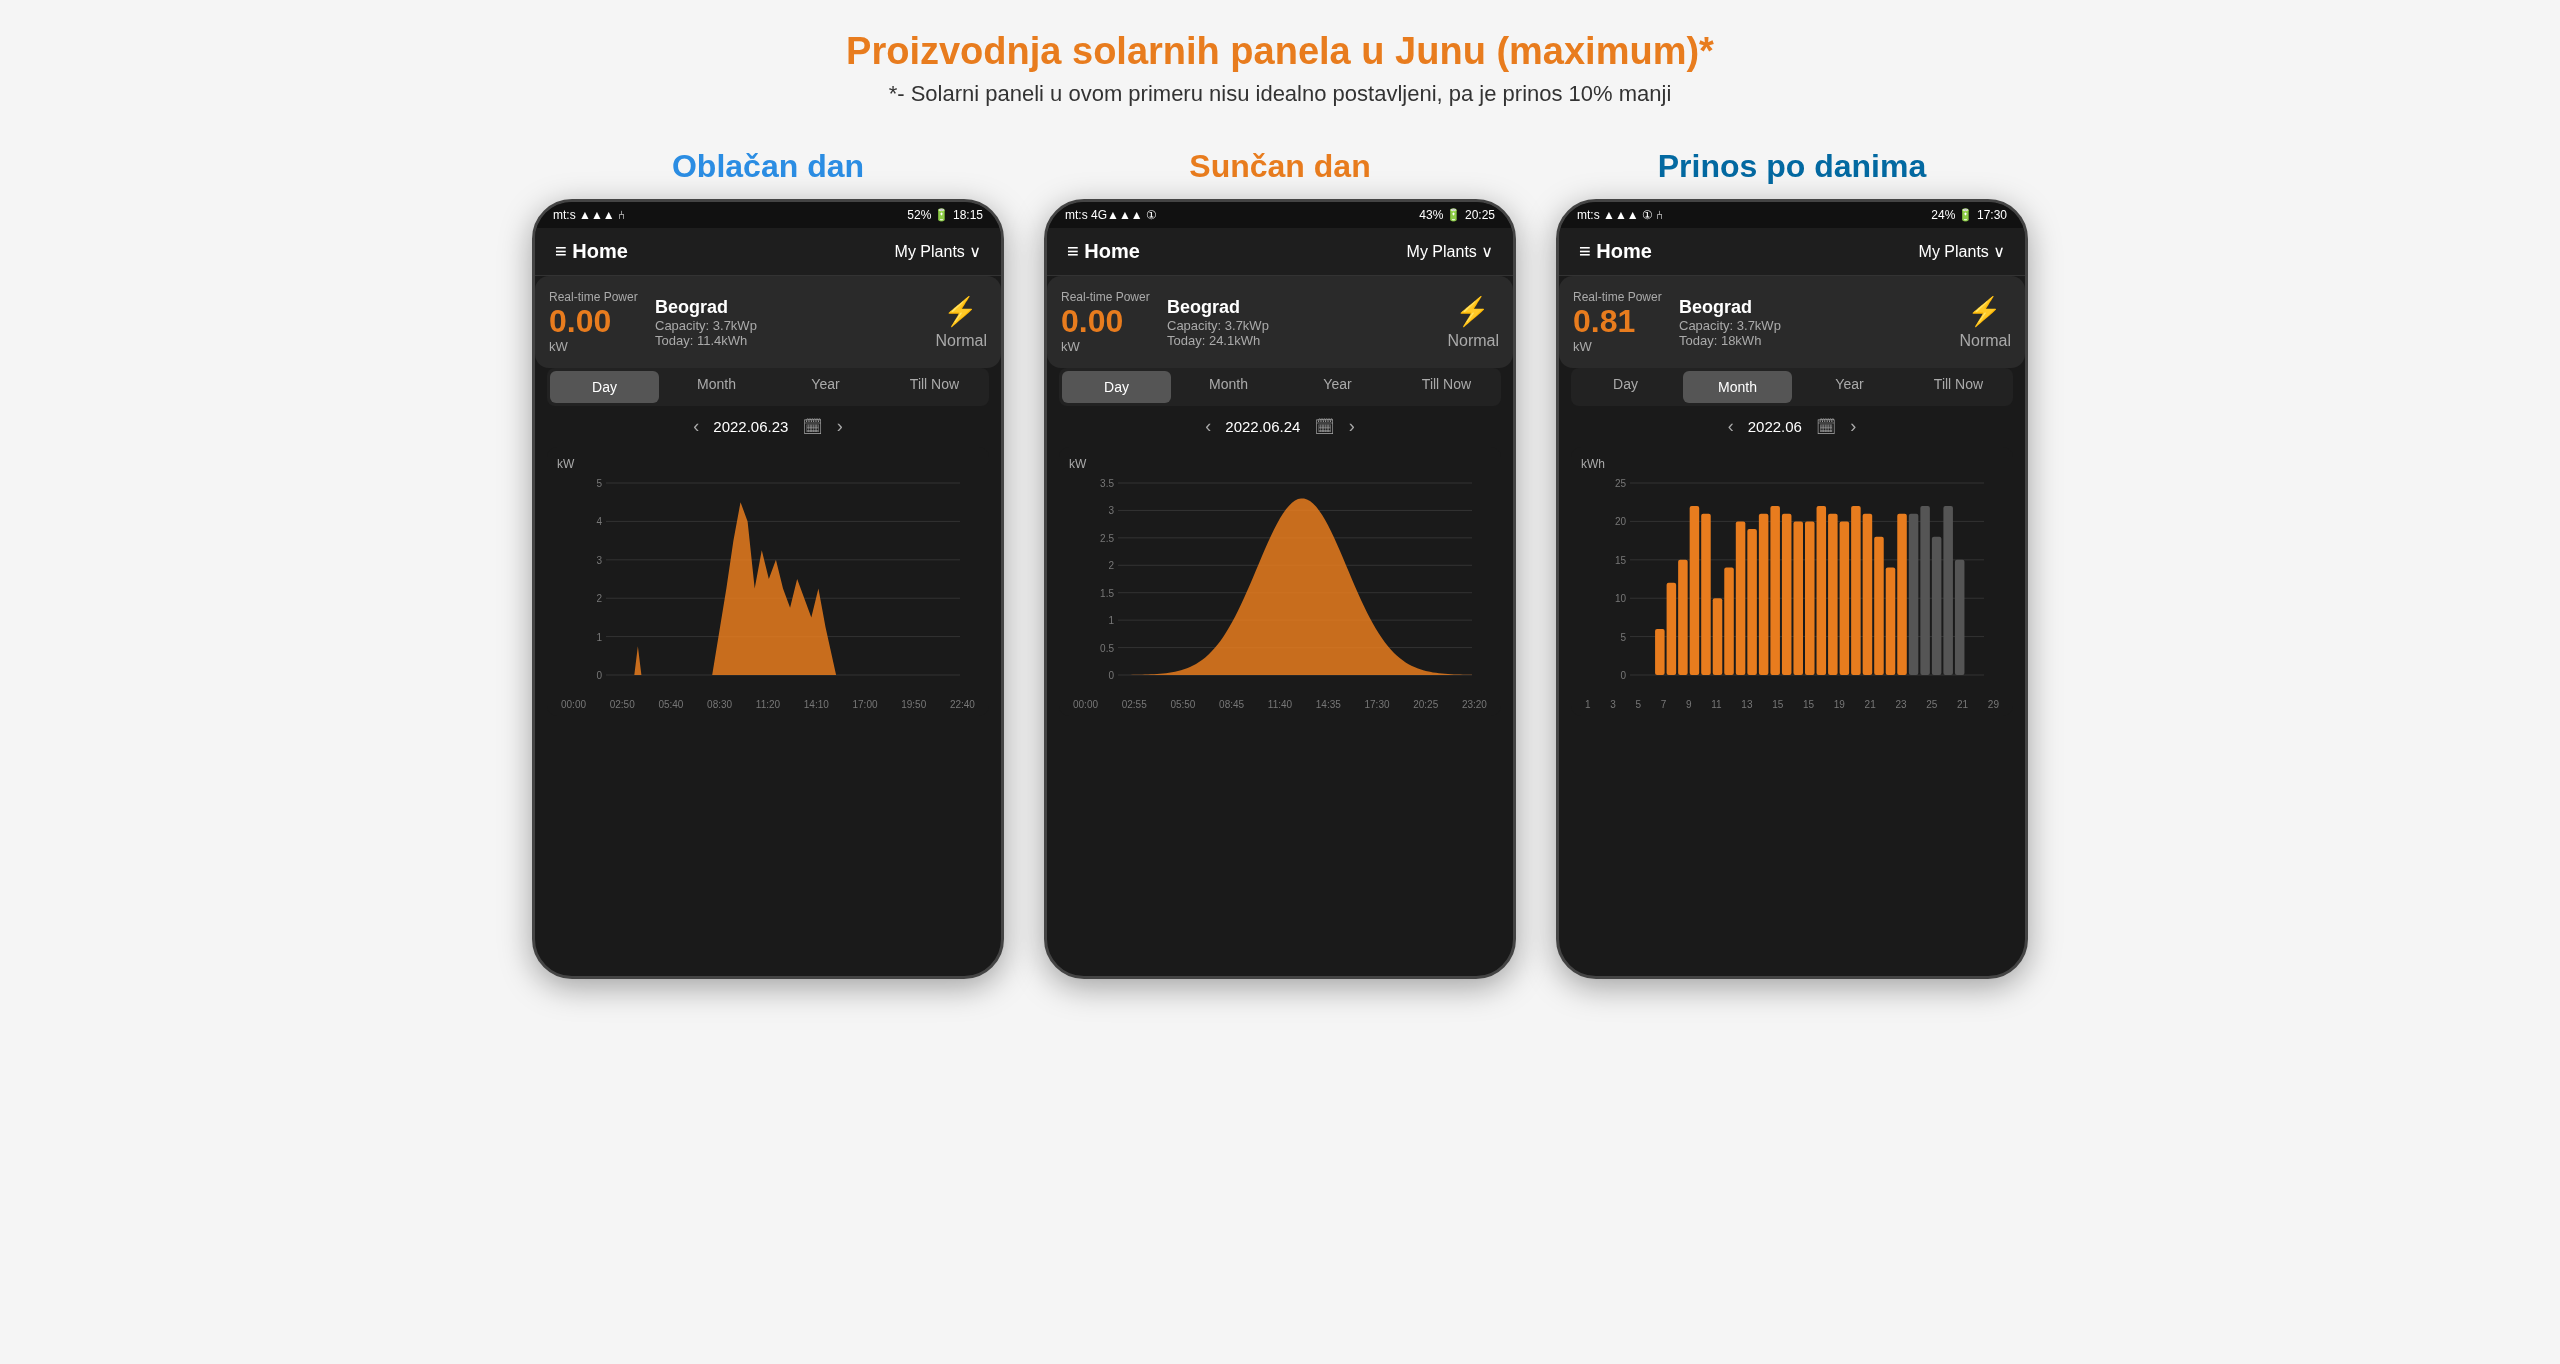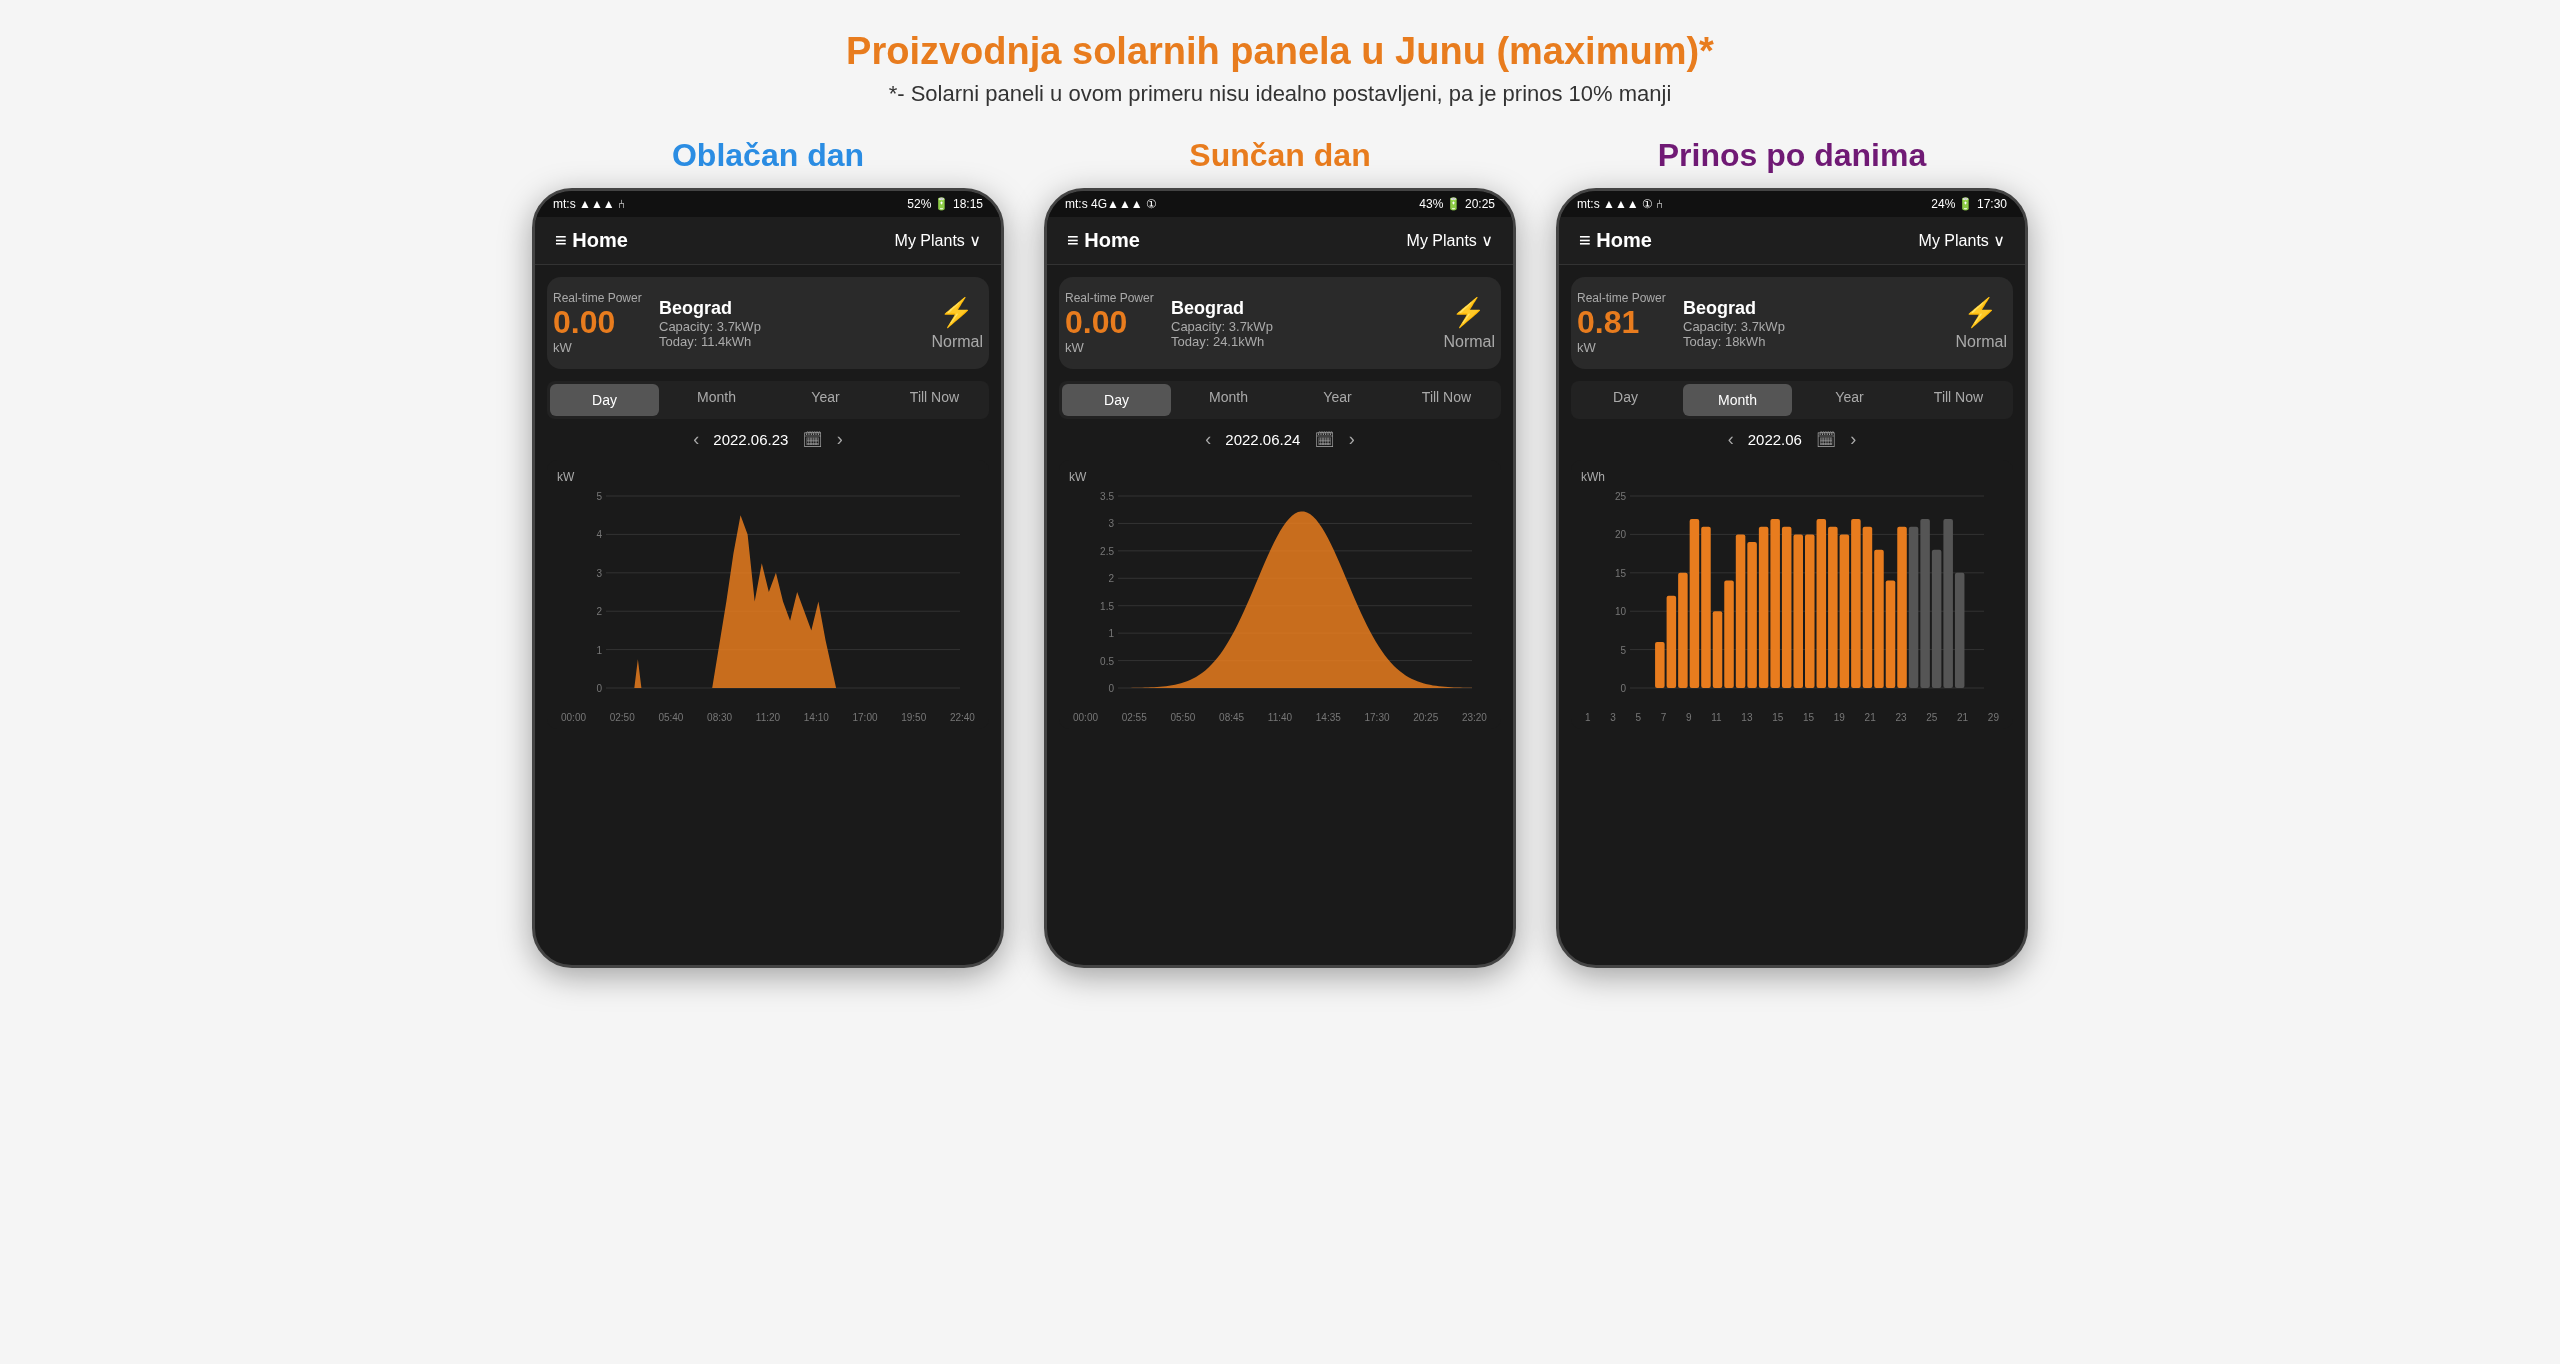--- a/index.html
+++ b/index.html
@@ -36,21 +36,21 @@
       flex-direction: column;
       align-items: center;
       gap: 14px;
     }
     .phone-col-title {
       font-size: 32px;
       font-weight: 700;
     }
     .phone-col-title.blue { color: #2b8de3; }
     .phone-col-title.orange { color: #e87c1e; }
-    .phone-col-title.green { color: #701a75; }
+    .phone-col-title.green { color: #0369a1; margin-top: 11px; }
 
     
     .phone {
       width: 472px;
       min-height: 780px;
       background: #1a1a1a;
       border-radius: 40px;
       overflow: hidden;
       border: 3px solid #444;
       box-shadow: 0 8px 32px rgba(0,0,0,0.35);
@@ -87,23 +87,22 @@
     .nav-plants {
       color: #fff;
       font-size: 16px;
       display: flex;
       align-items: center;
       gap: 4px;
     }
     
     .info-card {
       background: #2a2a2a;
-      margin: 12px;
       border-radius: 14px;
-      padding: 14px 6px;
+      padding: 14px 14px;
       display: flex;
       align-items: center;
       gap: 16px;
     }
     .info-power {
       min-width: 90px;
     }
     .info-power-label {
       color: #aaa;
       font-size: 12px;

